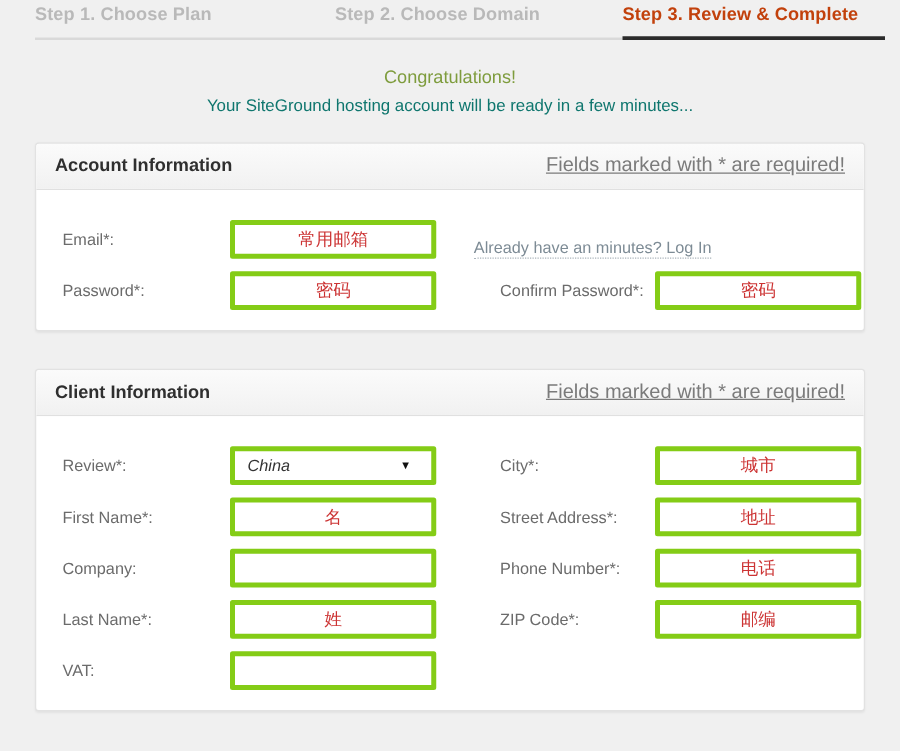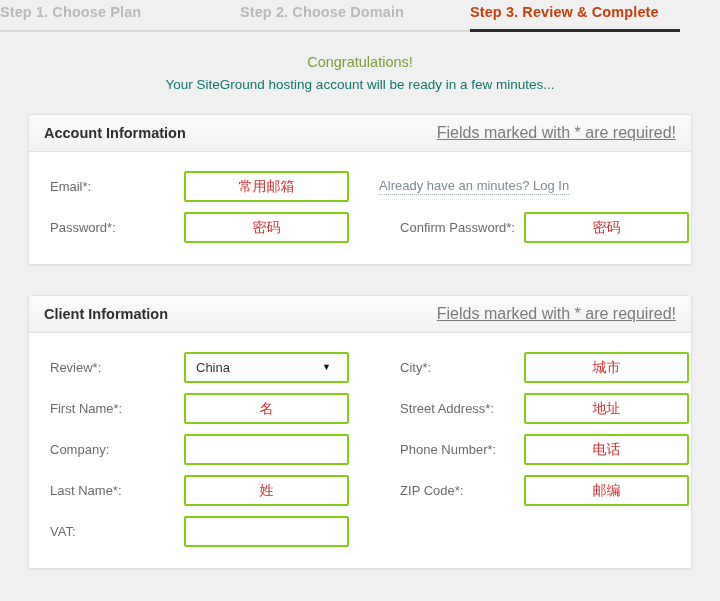--- a/index.html
+++ b/index.html
@@ -25,21 +25,21 @@
     height: 32px;
     background: #f0f0f0;
   }
   .step {
     flex: 0 0 auto;
     box-sizing: border-box;
     padding: 4px 0 9px 0;
     font-size: 14.5px;
     letter-spacing: .1px;
   }
-  .step-1 { width: 240px; }
+  .step-1 { width: 240px; margin-left: 28px; }
   .step-2 { width: 230px; }
   .step-3 { width: 210px; }
 
   .step.inactive {
     color: #b9b9b9;
     font-weight: bold;
     border-bottom: 2px solid #d9d9d9;
   }
   .step.active {
     color: #c2410c;
@@ -98,21 +98,21 @@
     text-decoration: underline;
   }
 
   .panel-body {
     padding: 14px 0 16px 0;
   }
 
   
   .row {
     display: flex;
-    align-items: center;
+    align-items: flex-end;
     height: 41px;
     gap: 24px;
   }
   .cell {
     display: flex;
     align-items: center;
   }
   .cell-left  { width: 345px; }
   .cell-right { width: 330px; }
 
@@ -122,39 +122,40 @@
     padding-left: 21px;
     box-sizing: border-box;
   }
   .cell-left  .lbl { width: 155px; }
   .cell-right .lbl { width: 145px; }
 
   .fld {
     box-sizing: border-box;
     width: 165px;
     height: 31px;
-    border: 2px solid #84cc16;
+    border: 4px solid #84cc16;
     background: #fff;
     border-radius: 2px;
     display: flex;
     align-items: center;
     padding: 0 10px;
     font-size: 13px;
     color: #333;
   }
   .fld.filled {
     color: #cc3333;
     justify-content: center;
     font-size: 14px;
   }
   .fld.empty { color: transparent; }
 
   .select {
     justify-content: space-between;
     padding-right: 16px;
+    font-style: italic;
   }
   .select .caret {
     font-size: 9px;
     color: #111;
     line-height: 1;
   }
   .select .sel-val { color: #333; font-size: 13px; }
 
   .loginlink {
     font-size: 13px;

